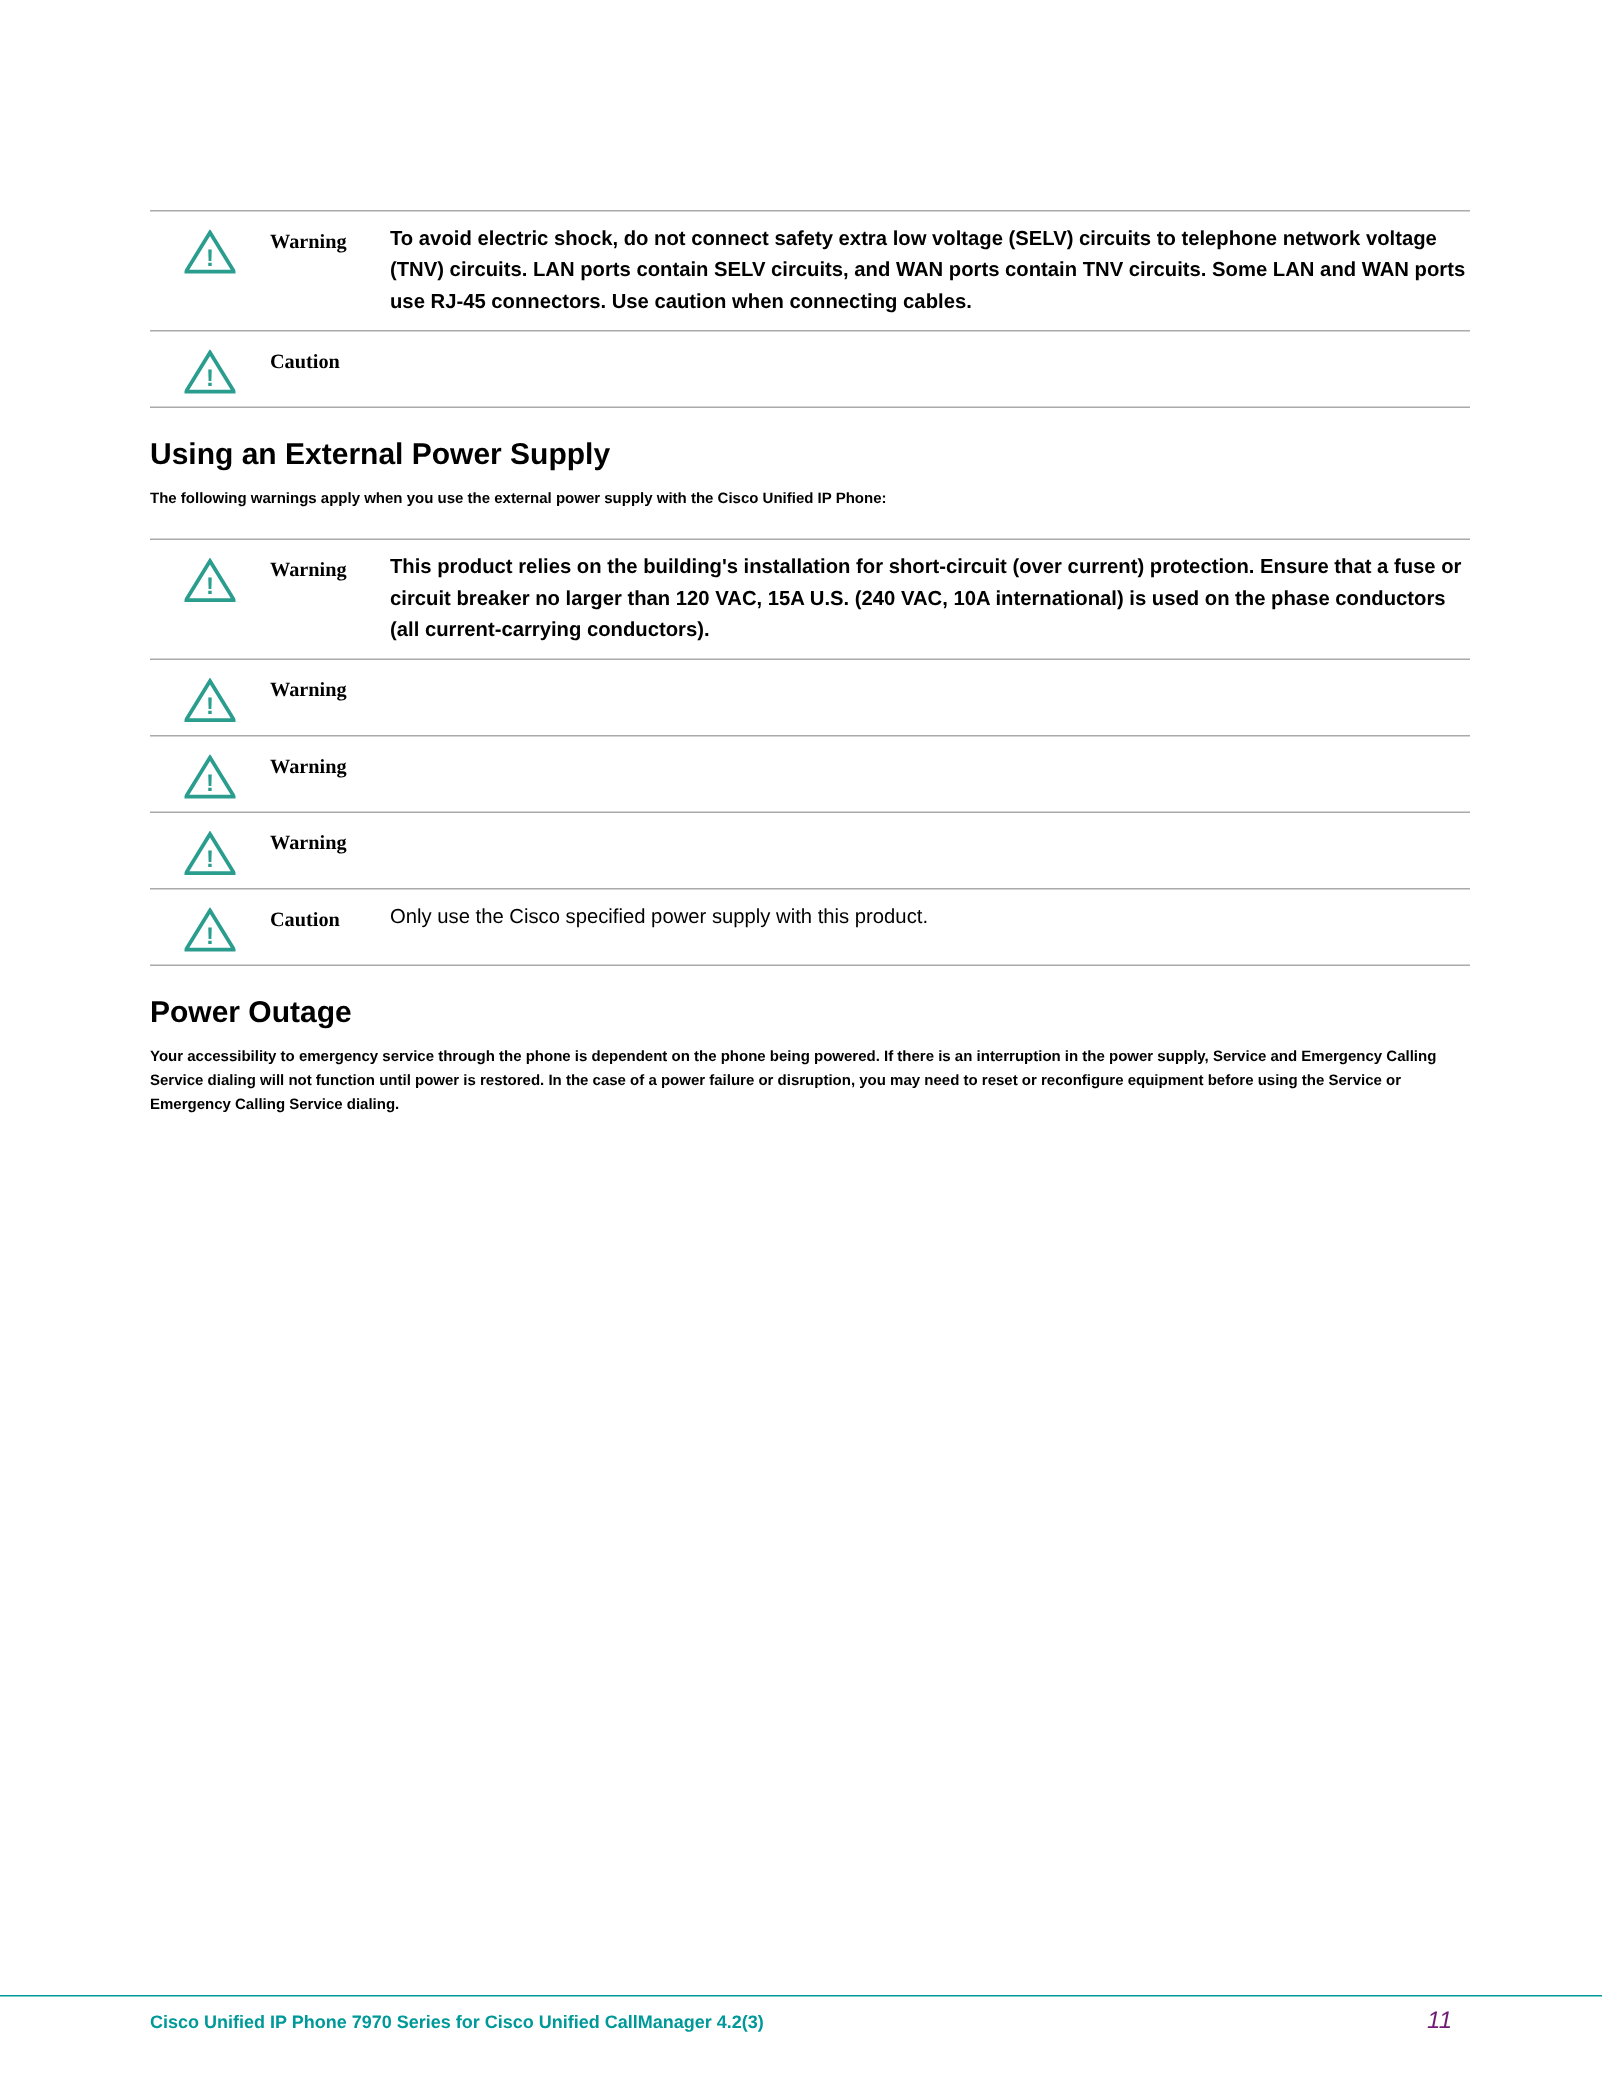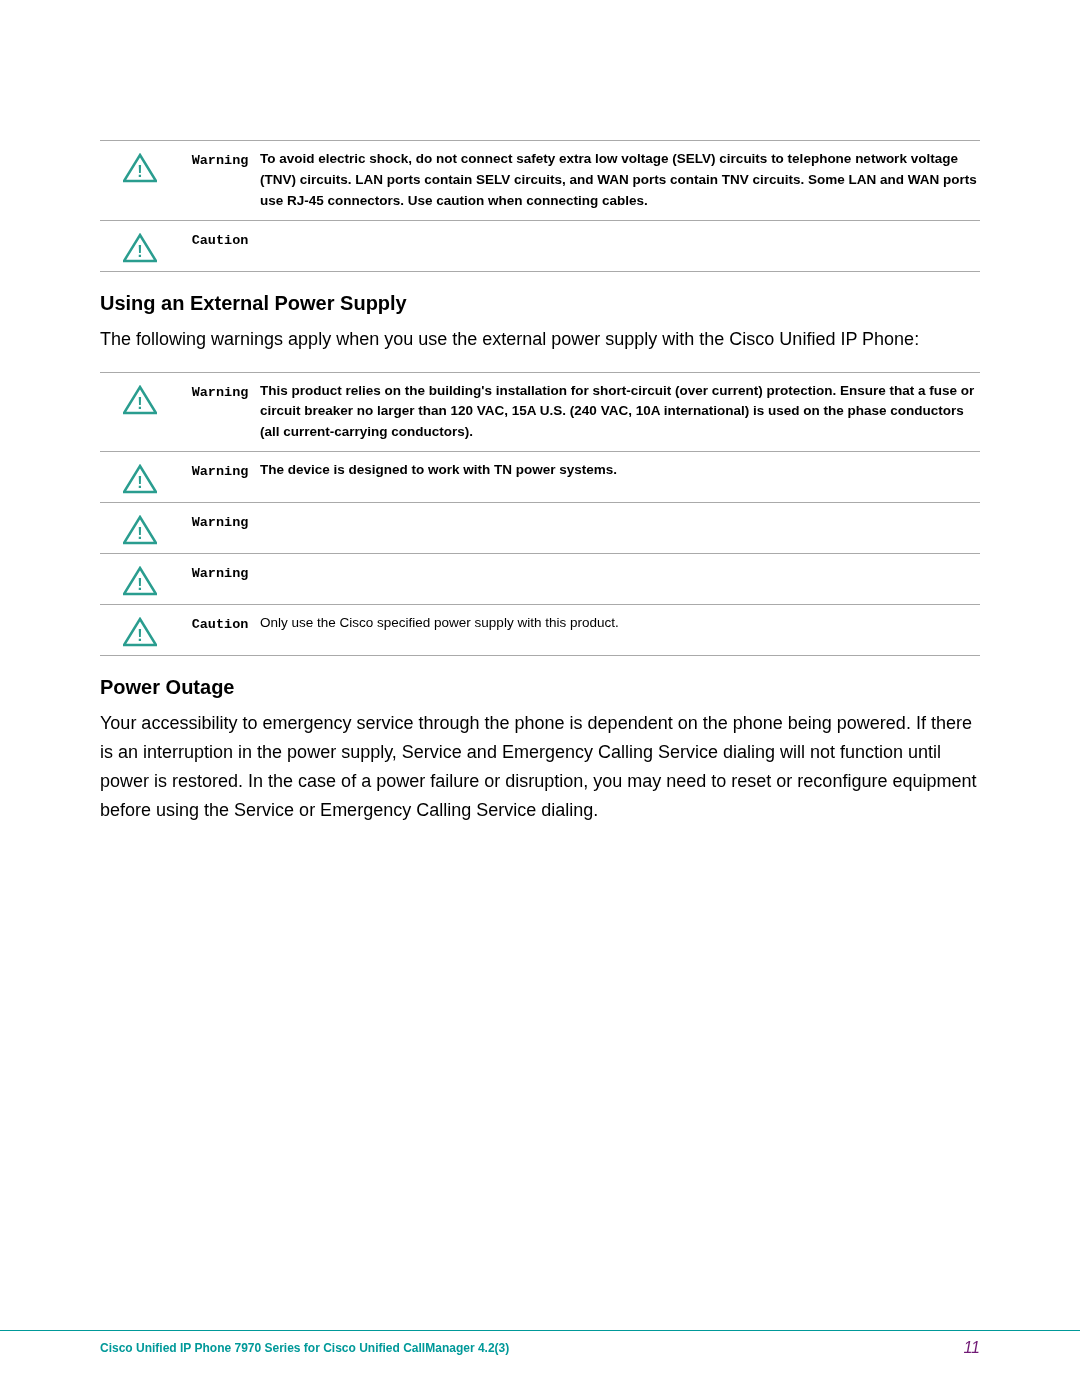--- a/index.html
+++ b/index.html
@@ -18,29 +18,30 @@
     }
     .section-heading {
       font-family: Arial, sans-serif;
       font-size: 20px;
       font-weight: bold;
       margin: 28px 0 10px 0;
       border-bottom: none;
     }
     .section-para {
       font-family: Arial, sans-serif;
-      font-size: 18px;
+      font-size: 10px;
       line-height: 1.6;
       margin-bottom: 18px;
+      font-weight: bold;
     }
     .footer {
       position: absolute;
       bottom: 40px;
       left: 0;
-      right: 0;
+      right: 12px;
       display: flex;
       justify-content: space-between;
       align-items: center;
       padding: 0 100px;
       border-top: 1px solid #009999;
       padding-top: 8px;
     }
     .footer-left {
       color: #009999;
       font-family: Arial, sans-serif;
@@ -65,25 +66,24 @@
     .col-icon {
       width: 80px;
       min-width: 80px;
       display: flex;
       justify-content: center;
       padding-top: 4px;
     }
     .col-label {
       width: 80px;
       min-width: 80px;
-      font-family: Liberation Mono, monospace;
+      font-family: Liberation Serif, serif;
       font-weight: bold;
       font-size: 13.5px;
       padding-top: 4px;
-      text-align: center;
     }
     .col-text {
       flex: 1;
       font-family: Arial, sans-serif;
       font-size: 13.5px;
       line-height: 1.55;
     }
     .col-text b {
       font-weight: bold;
     }
@@ -138,23 +138,20 @@
   </div>
 
   <div class="notice-row">
     <div class="col-icon">
       <svg width="34" height="30" viewBox="0 0 34 30">
         <polygon points="17,2 33,28 1,28" fill="none" stroke="#2a9d8f" stroke-width="2.5"></polygon>
         <text x="17" y="24" text-anchor="middle" font-size="16" font-weight="bold" fill="#2a9d8f" font-family="Arial">!</text>
       </svg>
     </div>
     <div class="col-label">Warning</div>
-    <div class="col-text">
-      <b>The device is designed to work with TN power systems.</b>
-    </div>
   </div>
 
   <div class="notice-row">
     <div class="col-icon">
       <svg width="34" height="30" viewBox="0 0 34 30">
         <polygon points="17,2 33,28 1,28" fill="none" stroke="#2a9d8f" stroke-width="2.5"></polygon>
         <text x="17" y="24" text-anchor="middle" font-size="16" font-weight="bold" fill="#2a9d8f" font-family="Arial">!</text>
       </svg>
     </div>
     <div class="col-label">Warning</div>

